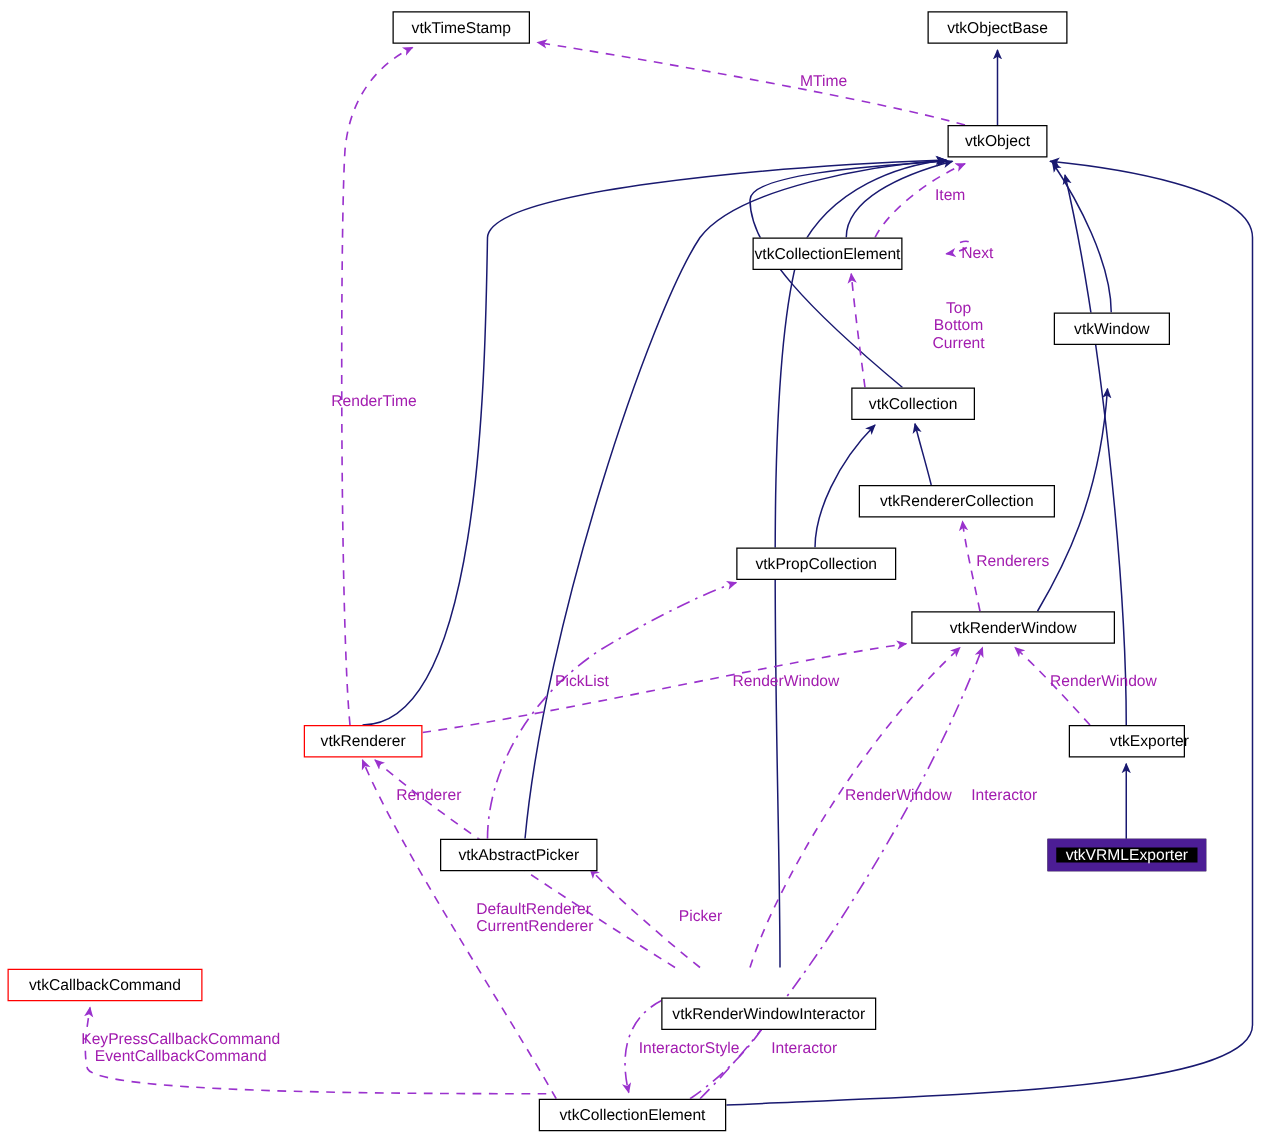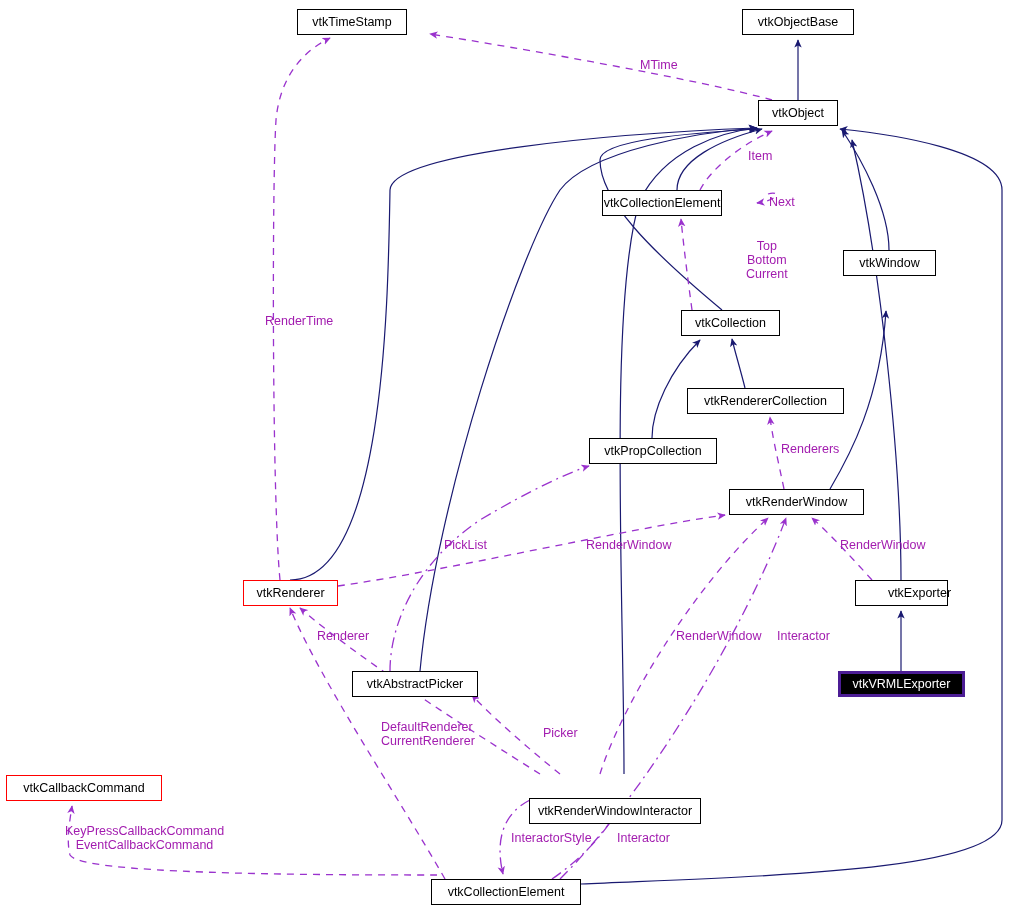--- a/index.html
+++ b/index.html
@@ -36,21 +36,21 @@
     border: 1px solid #000000;
     color: #000000;
     height: 26px;
     z-index: 5;
   }
   .node.highlight {
     border: 1px solid #ff0000;
   }
   .node.current {
     background: #000000;
-    border: 3px solid #4c1d95;
+    border: 7px solid #4c1d95;
     color: #ffffff;
   }
   .edge-label {
     position: absolute;
     font-size: 12.5px;
     line-height: 14px;
     color: #a21caf;
     white-space: pre;
     background: transparent;
     z-index: 6;
@@ -133,21 +133,21 @@
 
       <path d="M 552 879 C 580 860 610 830 620 803" stroke-dasharray="11,5,2,5"></path>
 
       <path d="M 530 800 C 500 815 496 845 503 874" stroke-dasharray="11,5,2,5"></path>
 
       <path d="M 437 875 C 300 875 80 874 70 855 C 66 840 70 820 72 806"></path>
     </g>
   </svg>
 
   <div id="nodes-layer">
-      <div class="node" style="left: 297px; top: 9px; width: 110px;">
+      <div class="node" style="left: 314px; top: 9px; width: 110px;">
         <span>vtkTimeStamp</span>
       </div>
       <div class="node" style="left: 742px; top: 9px; width: 112px;">
         <span>vtkObjectBase</span>
       </div>
       <div class="node" style="left: 758px; top: 100px; width: 80px;">
         <span>vtkObject</span>
       </div>
       <div class="node" style="left: 602px; top: 190px; width: 120px;">
         <span>vtkCollectionElement</span>
@@ -157,21 +157,21 @@
       </div>
       <div class="node" style="left: 681px; top: 310px; width: 99px;">
         <span>vtkCollection</span>
       </div>
       <div class="node" style="left: 687px; top: 388px; width: 157px;">
         <span>vtkRendererCollection</span>
       </div>
       <div class="node" style="left: 589px; top: 438px; width: 128px;">
         <span>vtkPropCollection</span>
       </div>
-      <div class="node" style="left: 729px; top: 489px; width: 135px;">
+      <div class="node" style="left: 729px; top: 489px; width: 163px;">
         <span>vtkRenderWindow</span>
       </div>
       <div class="node highlight" style="left: 243px; top: 580px; width: 95px;">
         <span>vtkRenderer</span>
       </div>
       <div class="node" style="left: 855px; top: 580px; width: 93px; padding-left: 36px;">
         <span>vtkExporter</span>
       </div>
       <div class="node" style="left: 352px; top: 671px; width: 126px;">
         <span>vtkAbstractPicker</span>

